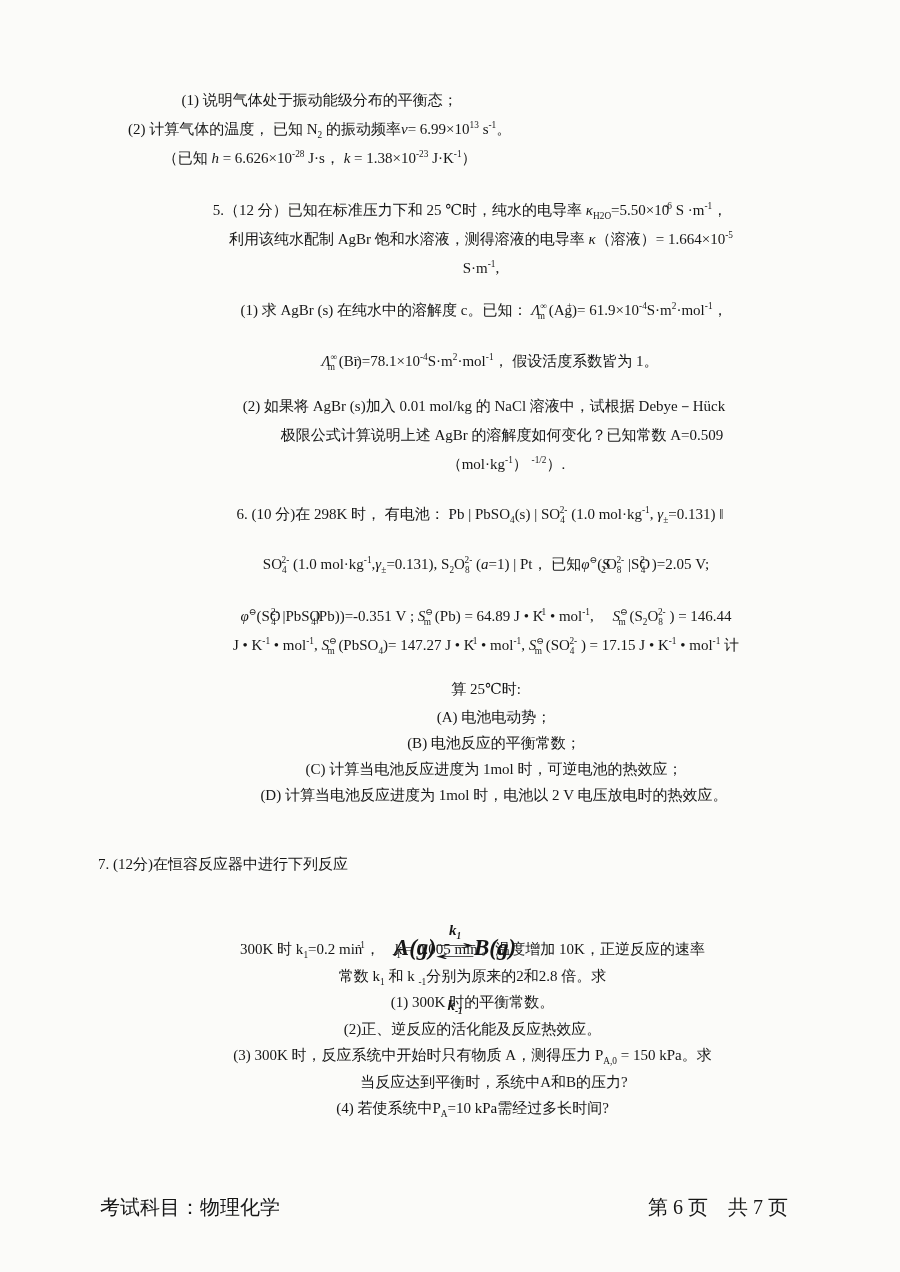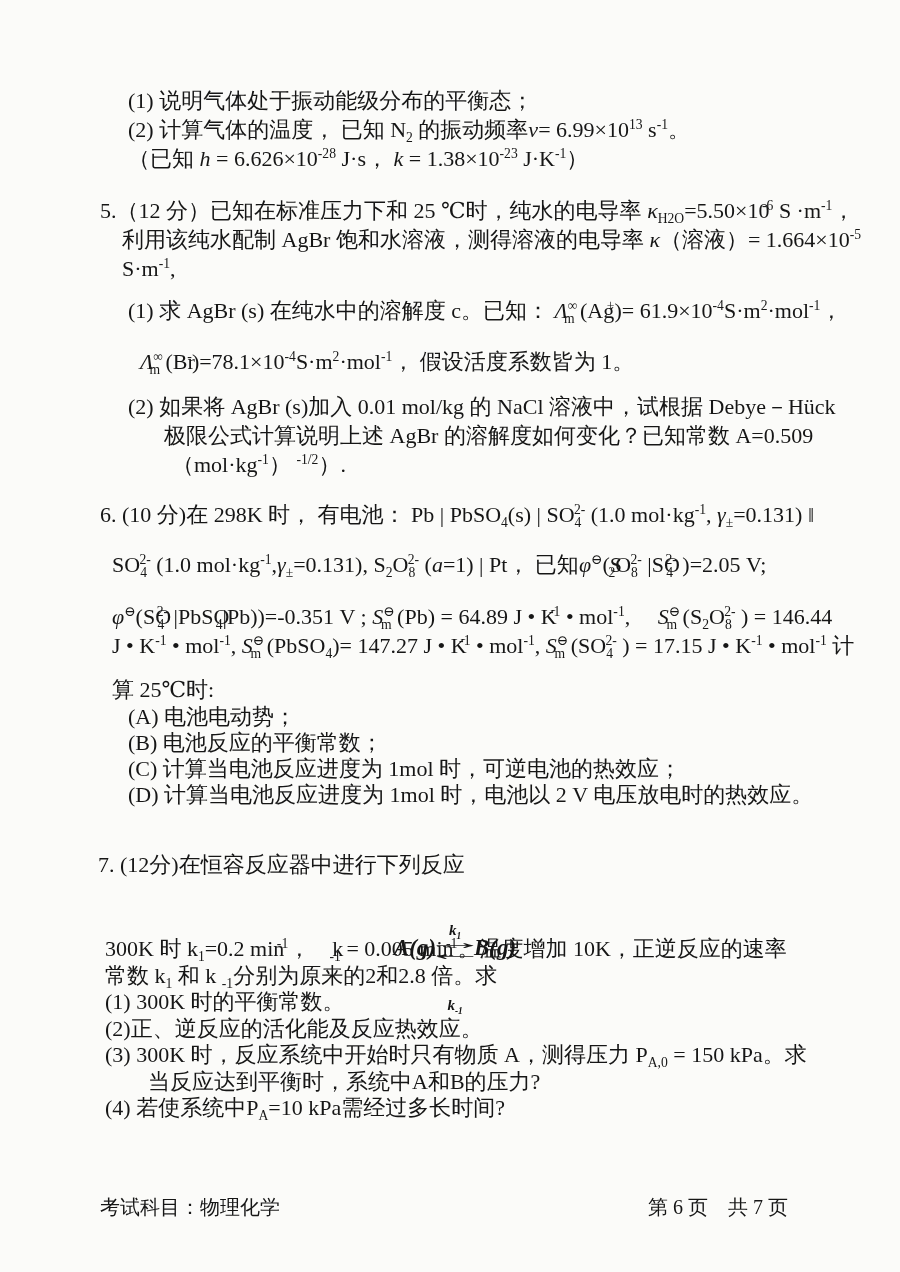--- a/index.html
+++ b/index.html
@@ -4,21 +4,21 @@
 <style>
   html,body { margin:0; padding:0; }
   body {
     width:900px; height:1272px;
     background:#fbfbf9;
     color:#161616;
     font-family:"Liberation Serif","DejaVu Serif",serif;
     position:relative;
     overflow:hidden;
   }
-  .block { position:absolute; font-size:22px; line-height:29px; }
+  .block { position:absolute; font-size:15px; line-height:29px;text-align:center; }
   .block div { white-space:nowrap; }
   sup, sub { font-size:0.62em; line-height:0; }
   sup { vertical-align:super; }
   sub { vertical-align:sub; }
   
   sup + sub { margin-left:-1.0em; }
   sub + sup { margin-left:-0.55em; }
 
   .in5  { padding-left:5px; }
   .in12 { padding-left:12px; }

